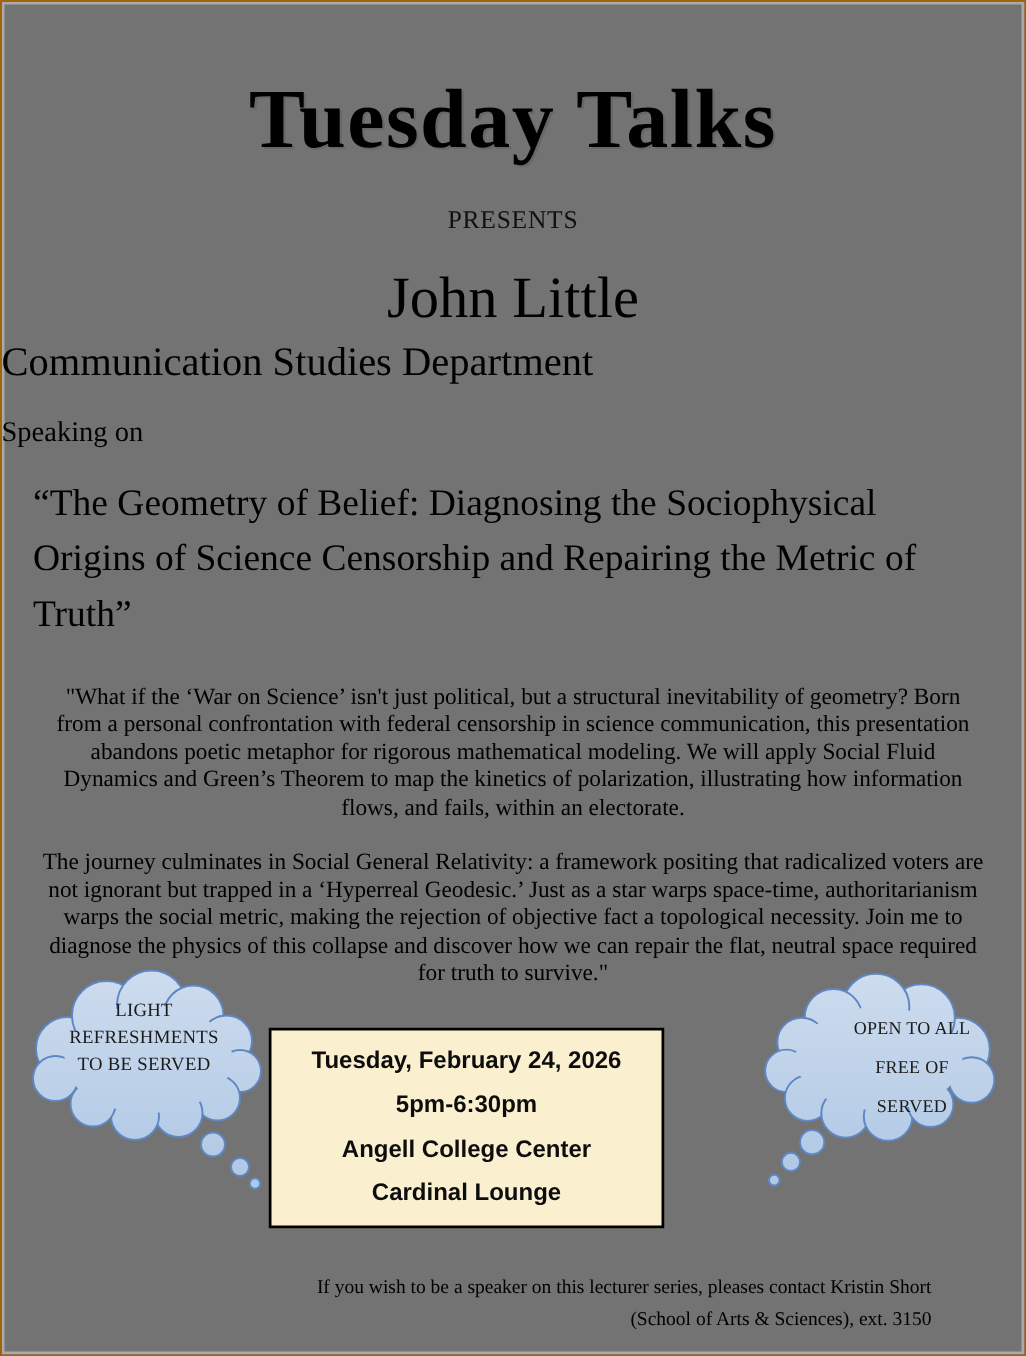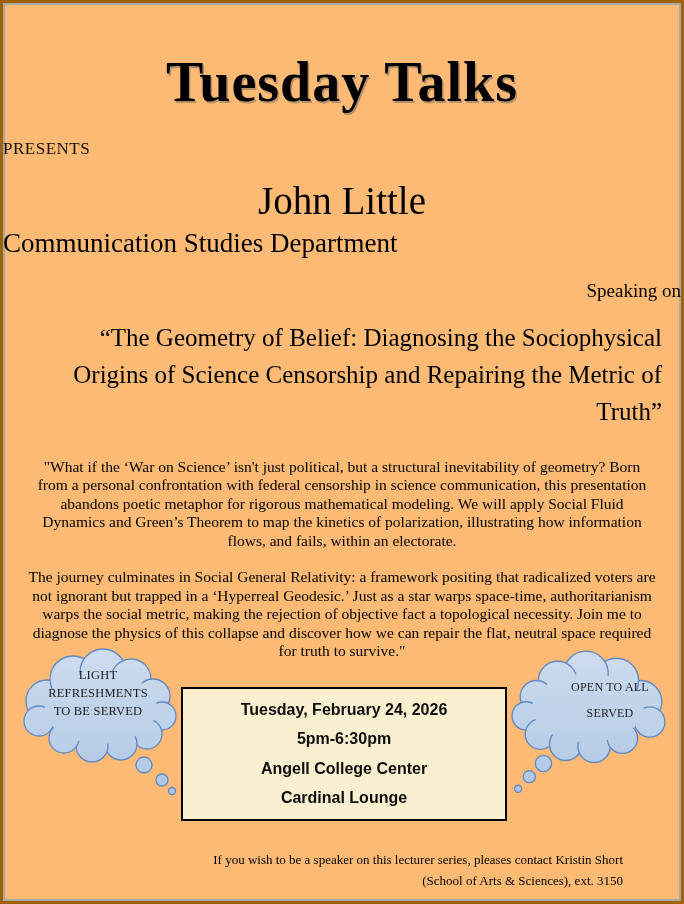--- a/index.html
+++ b/index.html
@@ -2,68 +2,68 @@
 <html><head>
 <meta charset="utf-8">
 <style>
   * { margin:0; padding:0; box-sizing:border-box; }
   html,body { background:#ffffff; }
   body { font-family:"Liberation Serif", serif; }
 
   .page {
     position:relative;
     width:684px; height:904px;
-    background:#fdba74;
-    border:3px solid #a16207;
+    background:#737373;
+    border:1px solid #a16207;
     box-shadow: inset 0 0 0 2px #a9a9a9;
     overflow:hidden;
   }
 
   .content { position:relative; width:100%; height:100%; }
 
   .main-title {
     margin-top:50px;
     text-align:center;
     font-size:56px;
     font-weight:bold;
     color:#000;
     letter-spacing:1px;
     text-shadow: 1.5px 1.5px 0 rgba(90,90,90,0.45);
     line-height:1.05;
   }
   .presents {
     margin-top:27px;
-    text-align:left;
+    text-align:center;
     font-size:17px;
     letter-spacing:0.5px;
     color:#111;
   }
   .speaker-name {
     margin-top:21px;
     text-align:center;
     font-size:39px;
     color:#000;
     line-height:1.1;
   }
   .speaker-dept {
     margin-top:5px;
     text-align:left;
     font-size:27px;
     color:#000;
   }
   .speaking-on {
     margin-top:21px;
-    text-align:right;
+    text-align:left;
     font-size:19px;
     color:#000;
   }
   .talk-title {
     margin:17px auto 0 auto;
     max-width:640px;
-    text-align:right;
+    text-align:left;
     font-size:25px;
     line-height:37px;
     color:#000;
   }
   .abstract {
     margin:0 auto;
     max-width:628px;
     text-align:center;
     font-size:15.5px;
     line-height:18.5px;
@@ -86,21 +86,21 @@
   }
   .bubble-text.left  { left:28px;  top:613px; width:134px; font-size:12.5px; line-height:18px; }
   .bubble-text.right { left:540px; top:621px; width:134px; font-size:12px;  line-height:26px; }
 
   .tail-dot { }
 
   
   .event-box {
     position:absolute;
     left:178px; top:634px;
-    width:326px; height:134px;
+    width:264px; height:134px;
     background:#faf0d0;
     border:2px solid #000000;
     display:flex;
     flex-direction:column;
     justify-content:space-evenly;
     align-items:center;
     font-family:"Liberation Sans", sans-serif;
     font-weight:bold;
     font-size:16px;
     color:#0d0d0d;
@@ -189,20 +189,21 @@
       </g>
       <ellipse cx="82" cy="58" rx="55" ry="34" fill="url(#grad-r)" stroke="none"></ellipse>
       <g fill="url(#grad-r)" stroke="#5e87c3" stroke-width="1.3">
         <circle class="tail-dot" cx="38" cy="113" r="8"></circle>
         <circle class="tail-dot" cx="24" cy="126" r="6"></circle>
         <circle class="tail-dot" cx="13" cy="138" r="3.5"></circle>
       </g>
     </svg>
     <div class="bubble-text right">
       <div>OPEN TO ALL</div>
+      <div>FREE OF</div>
       <div>SERVED</div>
     </div>
 
     <div class="event-box">
       <div class="event-line">Tuesday, February 24, 2026</div>
       <div class="event-line">5pm-6:30pm</div>
       <div class="event-line">Angell College Center</div>
       <div class="event-line">Cardinal Lounge</div>
     </div>
 

